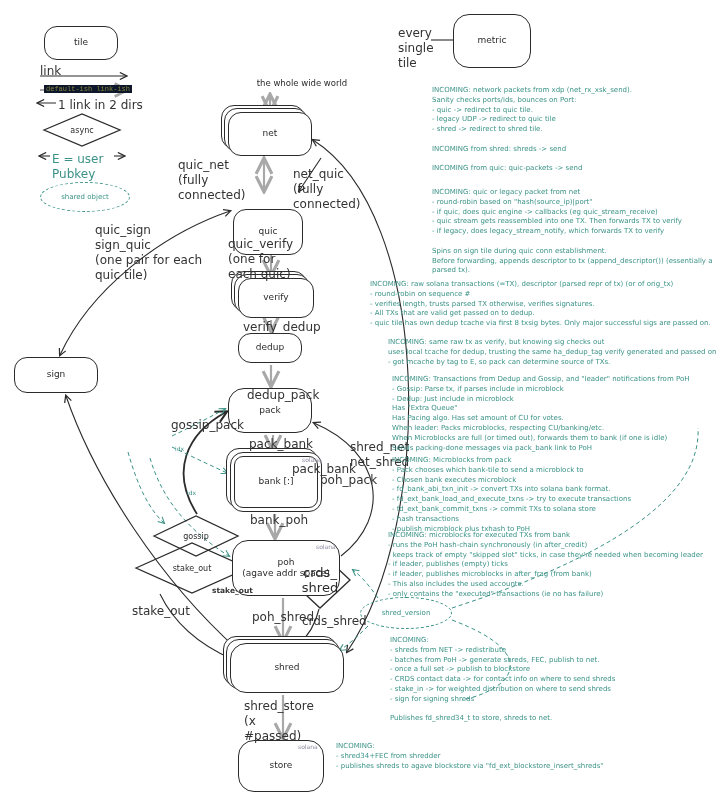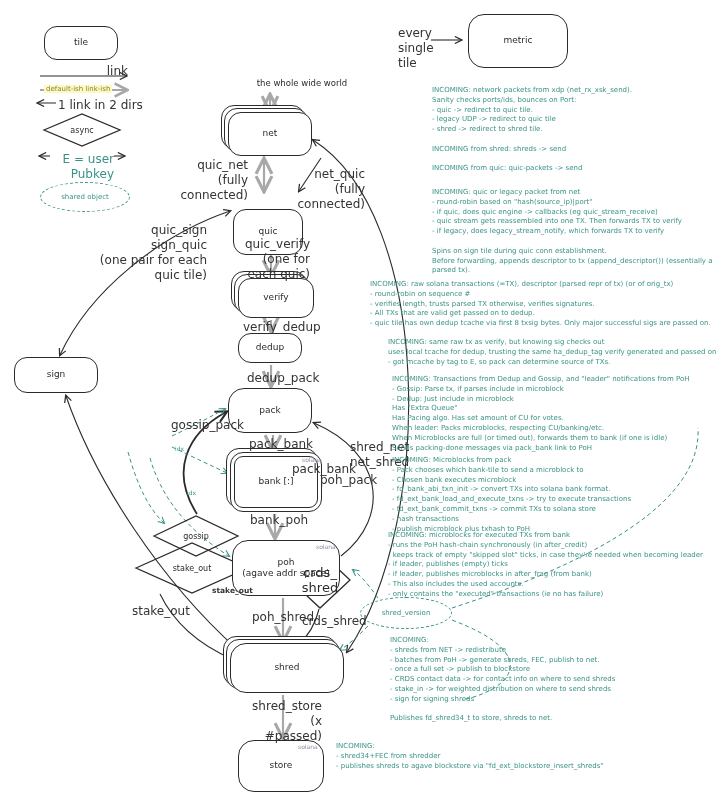--- a/index.html
+++ b/index.html
@@ -12,28 +12,28 @@
         display:flex;align-items:center;justify-content:center;text-align:center;
         font-size:9px;line-height:1.25;white-space:pre-line;}
   .node.double{outline:1px solid #2b2b2b;outline-offset:-5px;}
   .node.bigr{border-radius:16px;}
   .ellipse{border:1.2px dashed #3a9286;border-radius:50%;background:transparent;z-index:3;
            display:flex;align-items:center;justify-content:center;text-align:center;
            font-size:7px;color:#3a9286;z-index:3;}
   .dlabel{z-index:4;display:flex;align-items:center;justify-content:center;text-align:center;
           font-size:8px;white-space:pre-line;}
   .elabel{z-index:5;font-size:12px;color:#333;line-height:1.25;white-space:pre-line;}
-  .elabel.center{text-align:right;}
+  .elabel.center{text-align:left;}
   .elabel.bold{font-weight:bold;font-size:7.5px;}
   .elabel.teal{color:#3a9286;font-size:6px;}
   .elabel.onwhite{background:#fff;padding:0 2px;}
   .note{z-index:5;font-size:7px;line-height:1.4;color:#3a9286;white-space:pre-line;}
   .worldtext{z-index:4;font-size:8.5px;text-align:center;}
   .tag{z-index:6;font-size:6px;color:#8a8aa0;}
-  .legend-hl{background:#fef9c3;color:#86863d;padding:0 2px;font-size:7px;}
+  .legend-hl{background:#0f172a;color:#86863d;padding:0 2px;font-size:7px;font-family:Liberation Mono, monospace;}
   .legend-row{position:absolute;z-index:5;font-size:7.5px;}
 </style>
 </head>
 <body>
 
 <div id="canvas">
 
   <svg class="layer" width="727" height="800" viewBox="0 0 727 800">
     <defs>
       <marker id="ah-ink" viewBox="0 0 10 10" refX="8" refY="5" markerWidth="8" markerHeight="8" orient="auto-start-reverse">
@@ -102,21 +102,21 @@
     <span class="legend-hl">default-ish link-ish</span>
   </div>
   <div class="elabel center onwhite" style="left:56px;top:98px">1 link in 2 dirs</div>
   <div class="dlabel" style="left:44px;top:124px;width:76px;height:12px">async</div>
   <div class="elabel center" style="left:52px;top:152px;width:62px;color:#3a9286">E = user Pubkey</div>
   <div class="ellipse" style="left:40px;top:182px;width:90px;height:30px">shared object</div>
 
   <div class="elabel" style="left:398px;top:26px">every
 single
 tile</div>
-  <div class="node bigr" style="left:468px;top:14px;width:100px;height:54px">metric</div>
+  <div class="node bigr" style="left:453px;top:14px;width:78px;height:54px">metric</div>
 
   <div class="worldtext" style="left:222px;top:78px;width:160px">the whole wide world</div>
 
   <div class="ghost" style="left:221px;top:105px;width:84px;height:44px"></div>
   <div class="ghost" style="left:224px;top:108px;width:84px;height:44px"></div>
   <div class="node" style="left:228px;top:112px;width:84px;height:44px">net</div>
 
   <div class="node" style="left:233px;top:209px;width:70px;height:46px">quic</div>
 
   <div class="ghost" style="left:231px;top:271px;width:76px;height:40px"></div>
@@ -155,21 +155,21 @@
   <div class="elabel center" style="left:178px;top:158px;width:70px">quic_net
 (fully connected)</div>
   <div class="elabel center" style="left:293px;top:167px;width:72px">net_quic
 (fully connected)</div>
   <div class="elabel center" style="left:95px;top:223px;width:112px">quic_sign
 sign_quic
 (one pair for each quic tile)</div>
   <div class="elabel center" style="left:228px;top:237px;width:82px">quic_verify (one for
 each quic)</div>
   <div class="elabel" style="left:243px;top:320px">verify_dedup</div>
-  <div class="elabel" style="left:247px;top:371px">dedup_pack</div>
+  <div class="elabel" style="left:247px;top:388px">dedup_pack</div>
   <div class="elabel" style="left:171px;top:418px">gossip_pack</div>
   <div class="elabel" style="left:249px;top:437px">pack_bank</div>
   <div class="elabel center" style="left:350px;top:440px;width:46px">shred_net
 net_shred</div>
   <div class="elabel" style="left:292px;top:462px">pack_bank</div>
   <div class="elabel" style="left:320px;top:473px">poh_pack</div>
   <div class="elabel" style="left:250px;top:513px">bank_poh</div>
   <div class="elabel bold" style="left:212px;top:586px">stake_out</div>
   <div class="elabel" style="left:132px;top:604px">stake_out</div>
   <div class="elabel" style="left:252px;top:610px">poh_shred</div>

